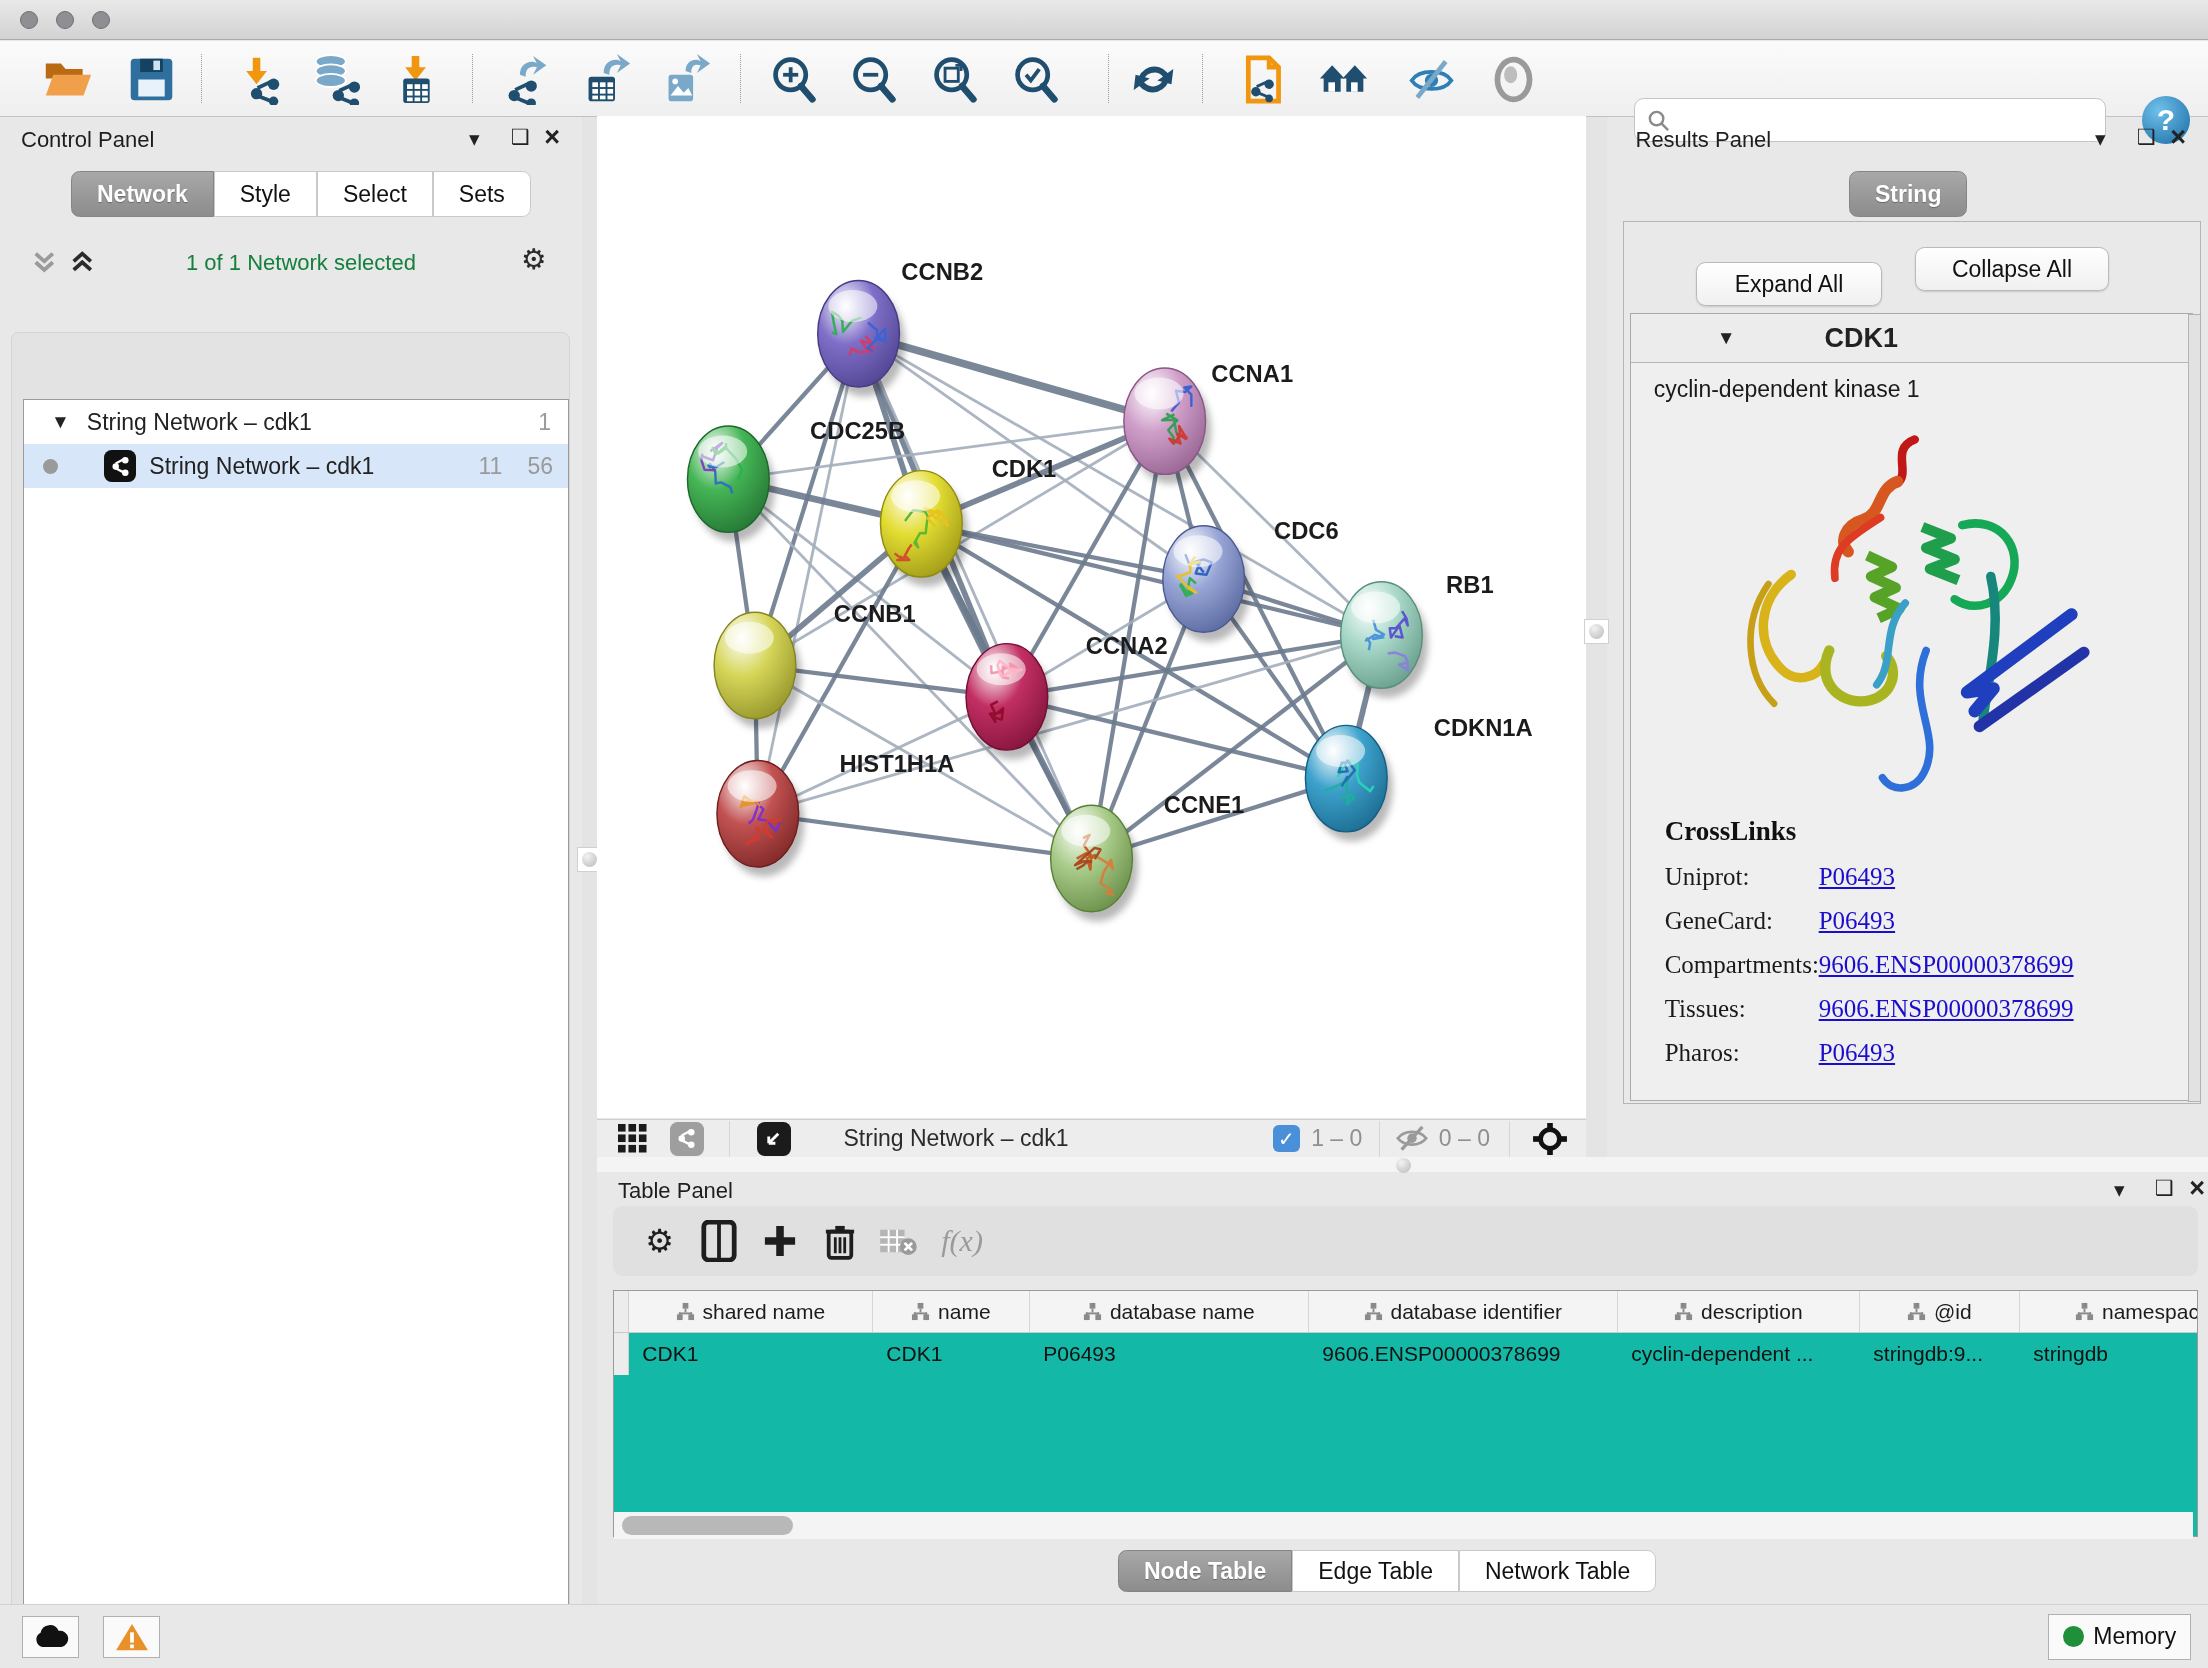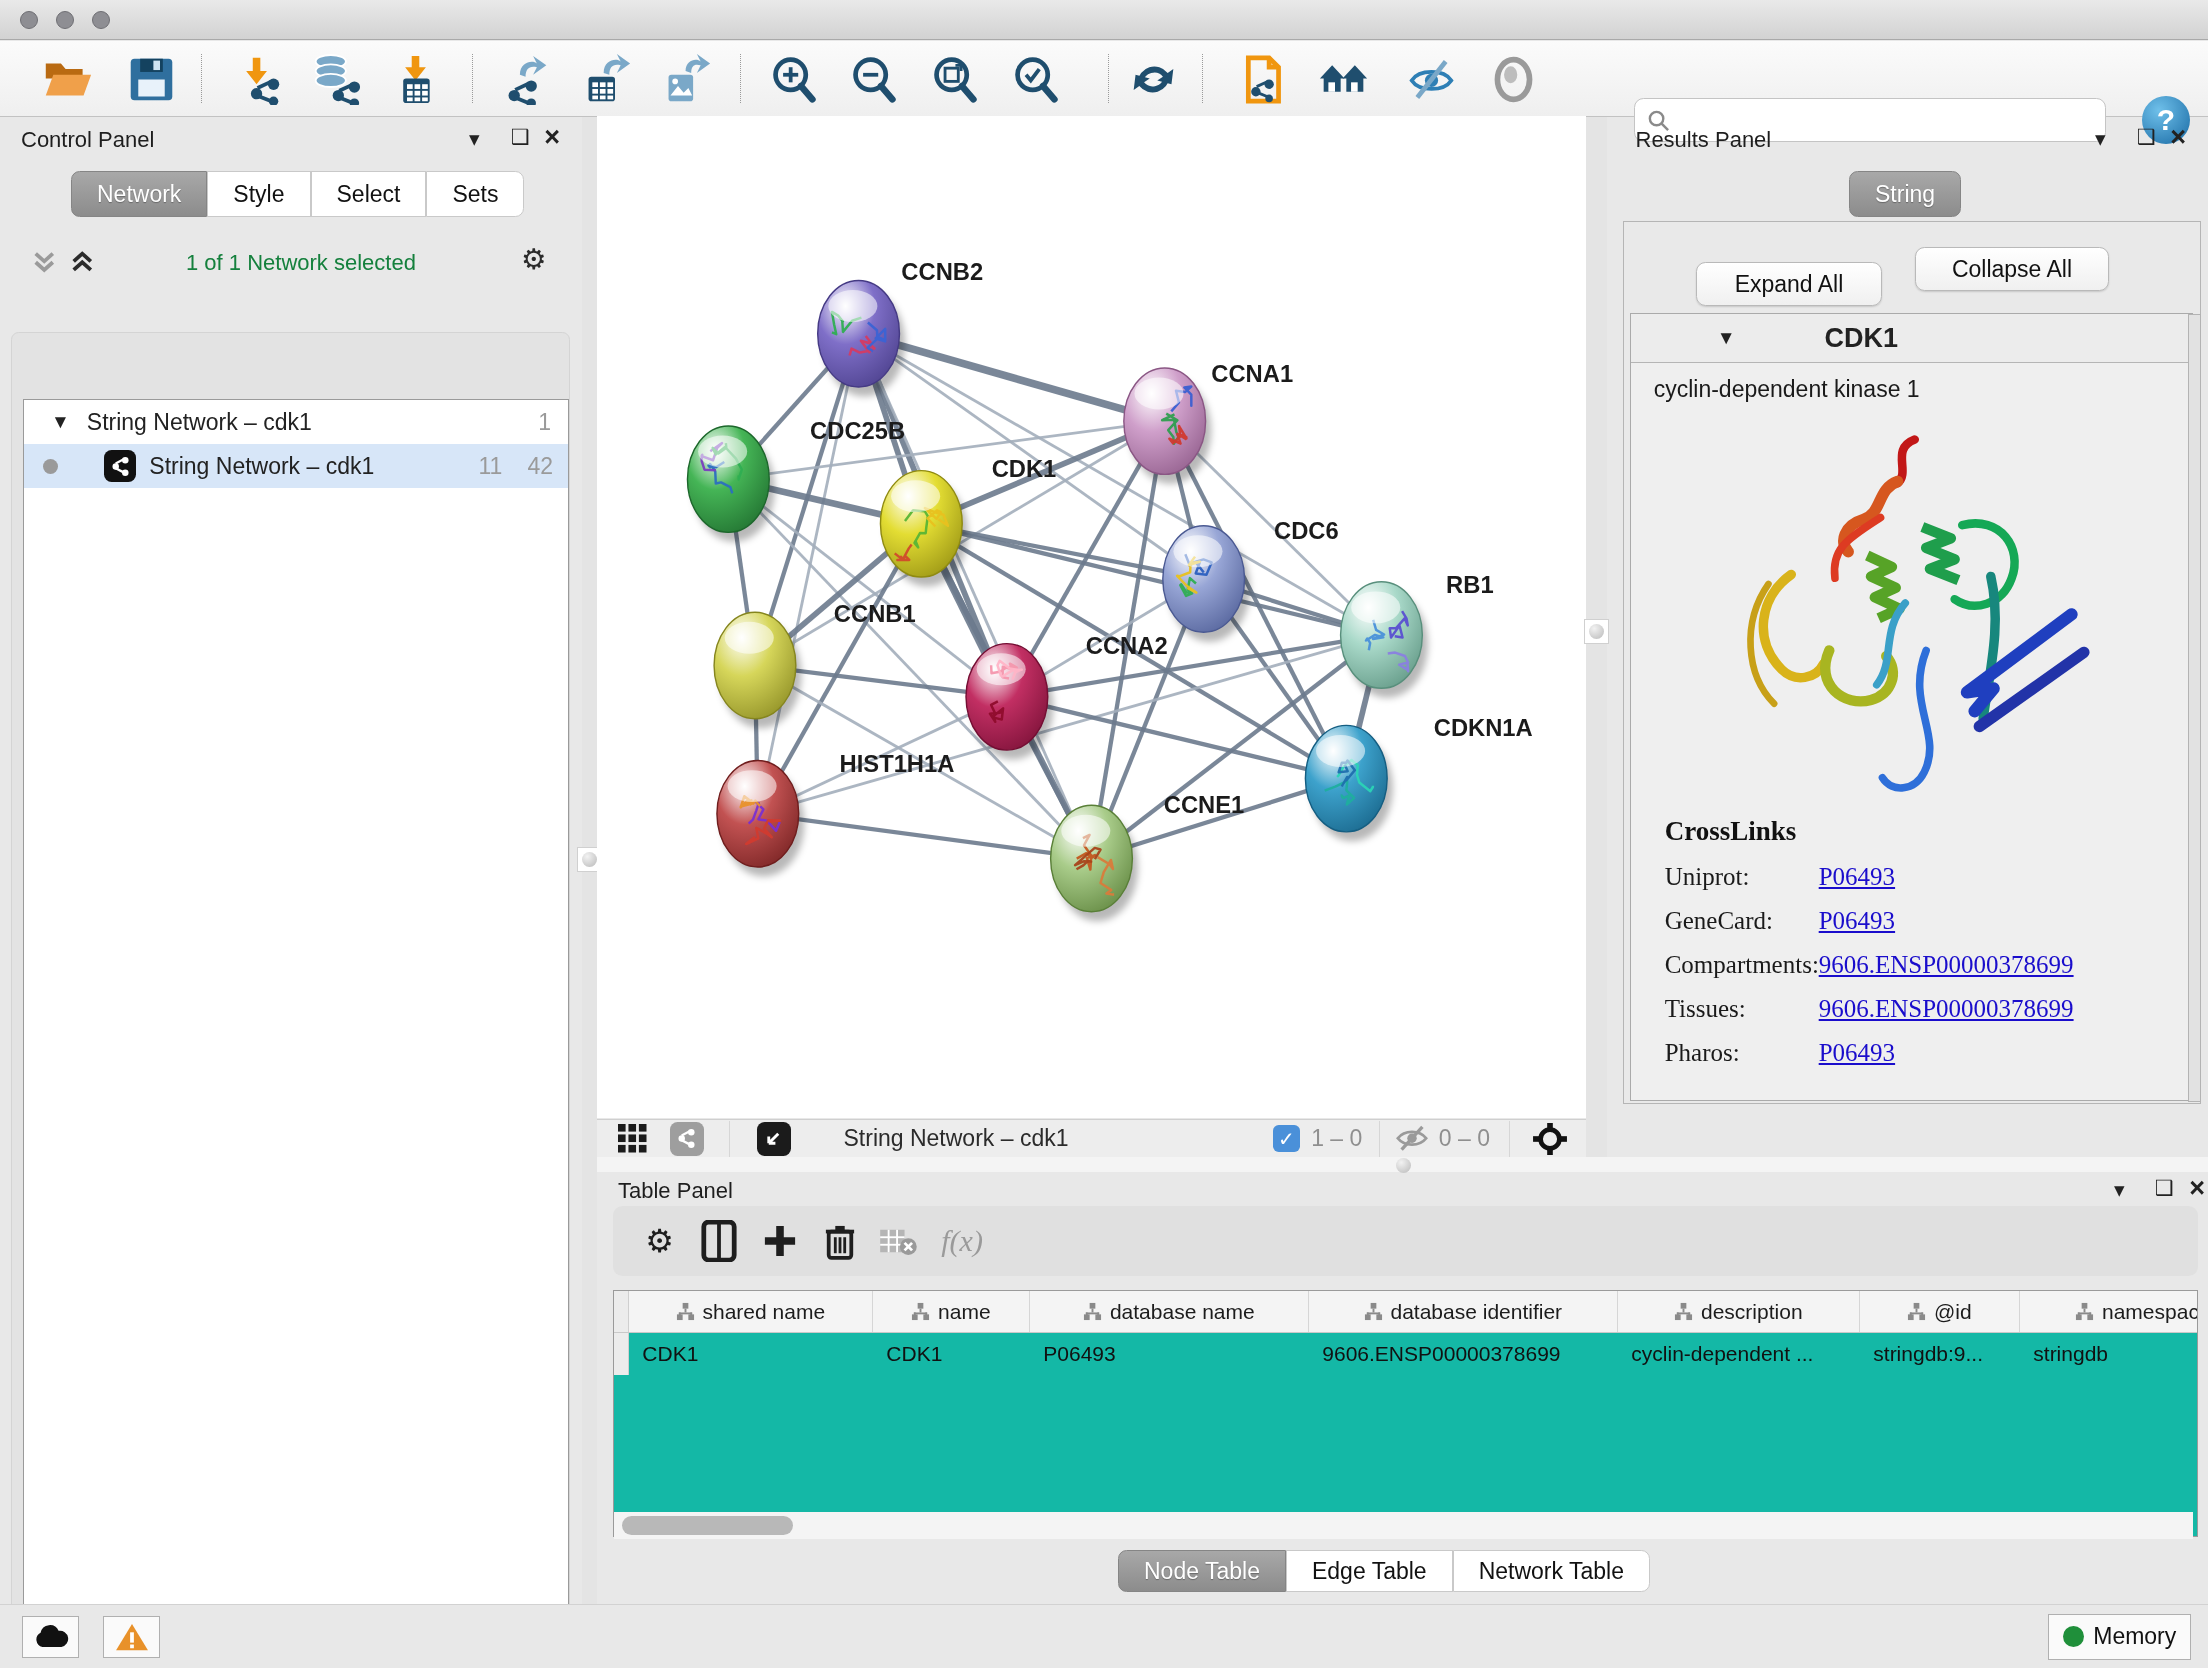--- a/index.html
+++ b/index.html
@@ -28,21 +28,21 @@
 
   
   .panel-title { font-size:22px; color:#1e1e1e; }
   .ph-ico { font-size:21px; color:#222; width:28.5px; text-align:center; }
   .close-x { font-weight:bold; font-size:27px; }
 
   
   .tab { height:46px; display:flex; align-items:center; justify-content:center; font-size:23px;
     background:#fff; border:1px solid #c9c9c9; color:#111; padding:0 25px; }
   .tab.active { background:linear-gradient(#a8a8a8,#8c8c8c); color:#fff; border-color:#858585;
-    text-shadow:0 1px 1px rgba(0,0,0,.3); }
+    text-shadow:0 1px 1px rgba(0,0,0,.3);font-weight:bold; }
   .tab.first { border-radius:8.6px 0 0 8.6px; }
   .tab.last { border-radius:0 8.6px 8.6px 0; }
   .tab.single { border-radius:8.6px; }
 
   
   .cp-inner { left:11.4px; top:215px; width:559px; height:1375px; background:#e3e3e3;
     border:1px solid #d4d4d4; border-radius:7.6px; }
   .cp-toolbar-text { font-size:22px; color:#15803d; }
   .gear { font-size:28.5px; color:#2b2b2b; }
   .cp-list { left:23px; top:282px; width:546px; height:1305px; background:#fff; border:1.9px solid #9a9a9a; }
@@ -347,21 +347,21 @@
               <circle cx="6" cy="11" r="3.4"></circle>
               <circle cx="16" cy="4.5" r="3.4"></circle>
               <circle cx="16" cy="17.5" r="3.4"></circle>
               <rect x="6" y="6.7" width="10" height="2.4" transform="rotate(-28 6 8)"></rect>
               <rect x="6" y="11.4" width="10" height="2.4" transform="rotate(28 6 11.4)"></rect>
             </g>
           </svg>
       </span>
       <span style="margin-left:13.3px">String Network – cdk1</span>
       <span class="count" style="margin-left:auto">11</span>
-      <span class="count" style="margin-left:25px;margin-right:15px">42</span>
+      <span class="count" style="margin-left:25px;margin-right:15px">56</span>
     </div>
   </div>
 </div>
 
 <div class="abs vsplit" style="left:582px;top:117px;width:15px;height:1487px">
   <div class="grip-box abs" style="left:-4.8px;top:730px">
       <div class="grip-ball"></div>
     </div>
 </div>
 

